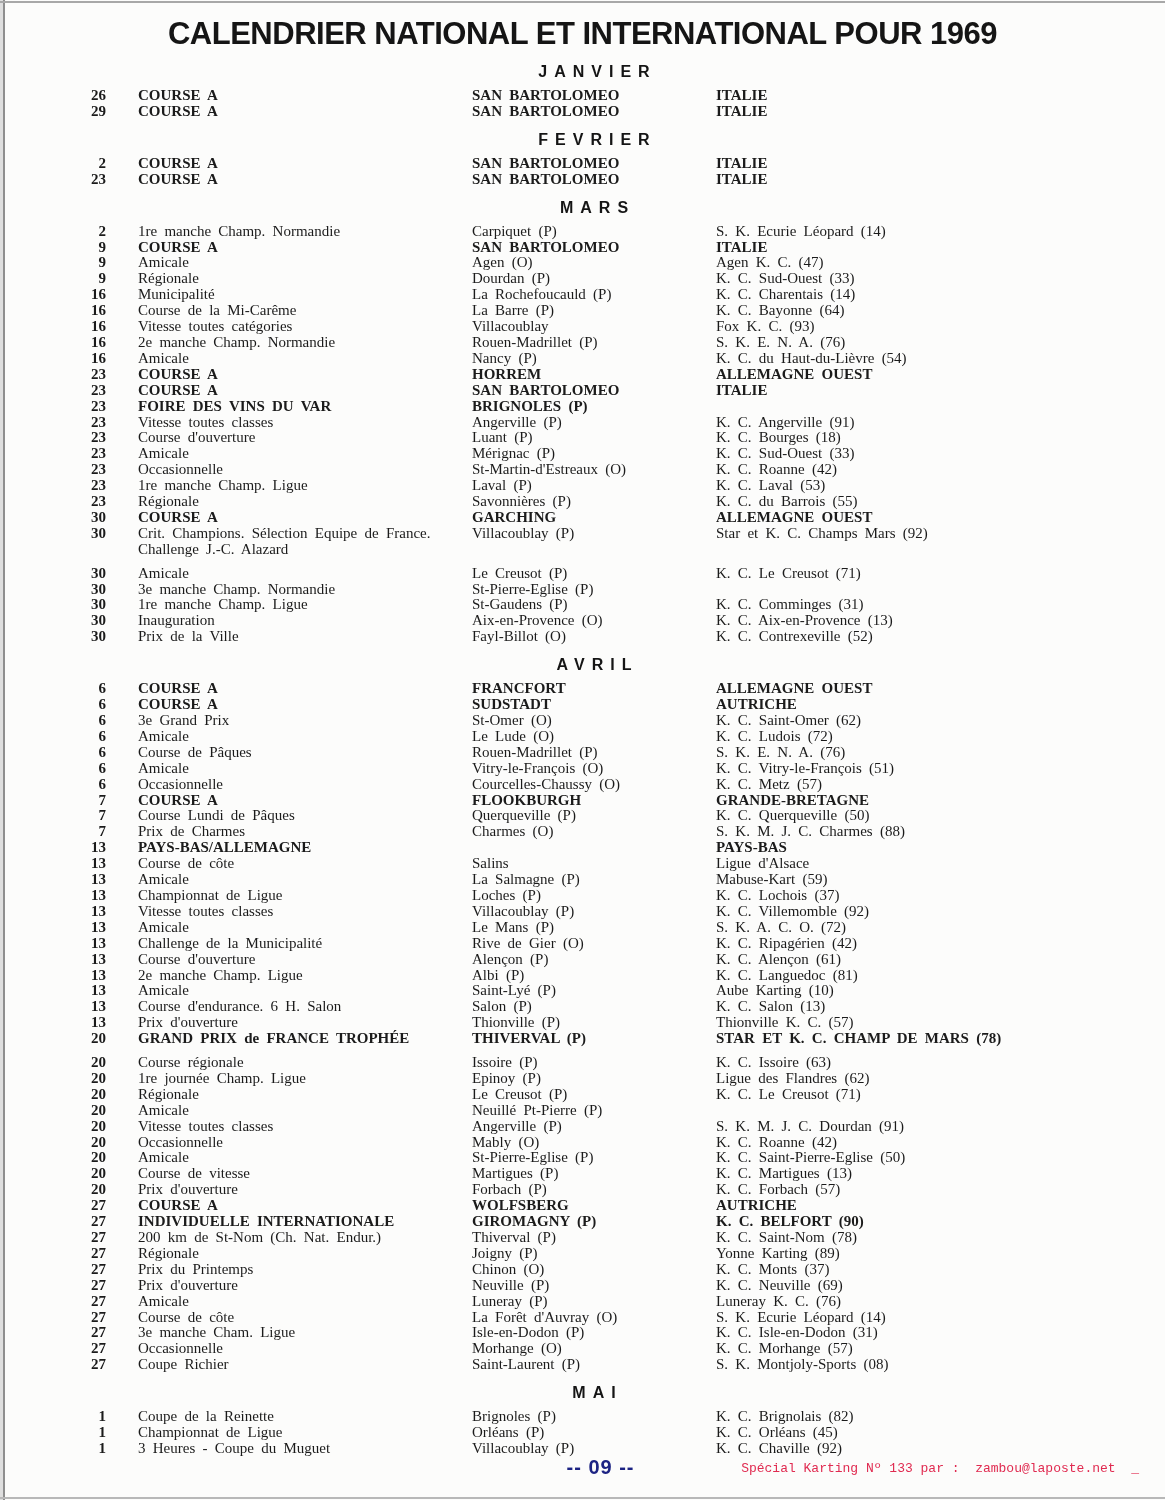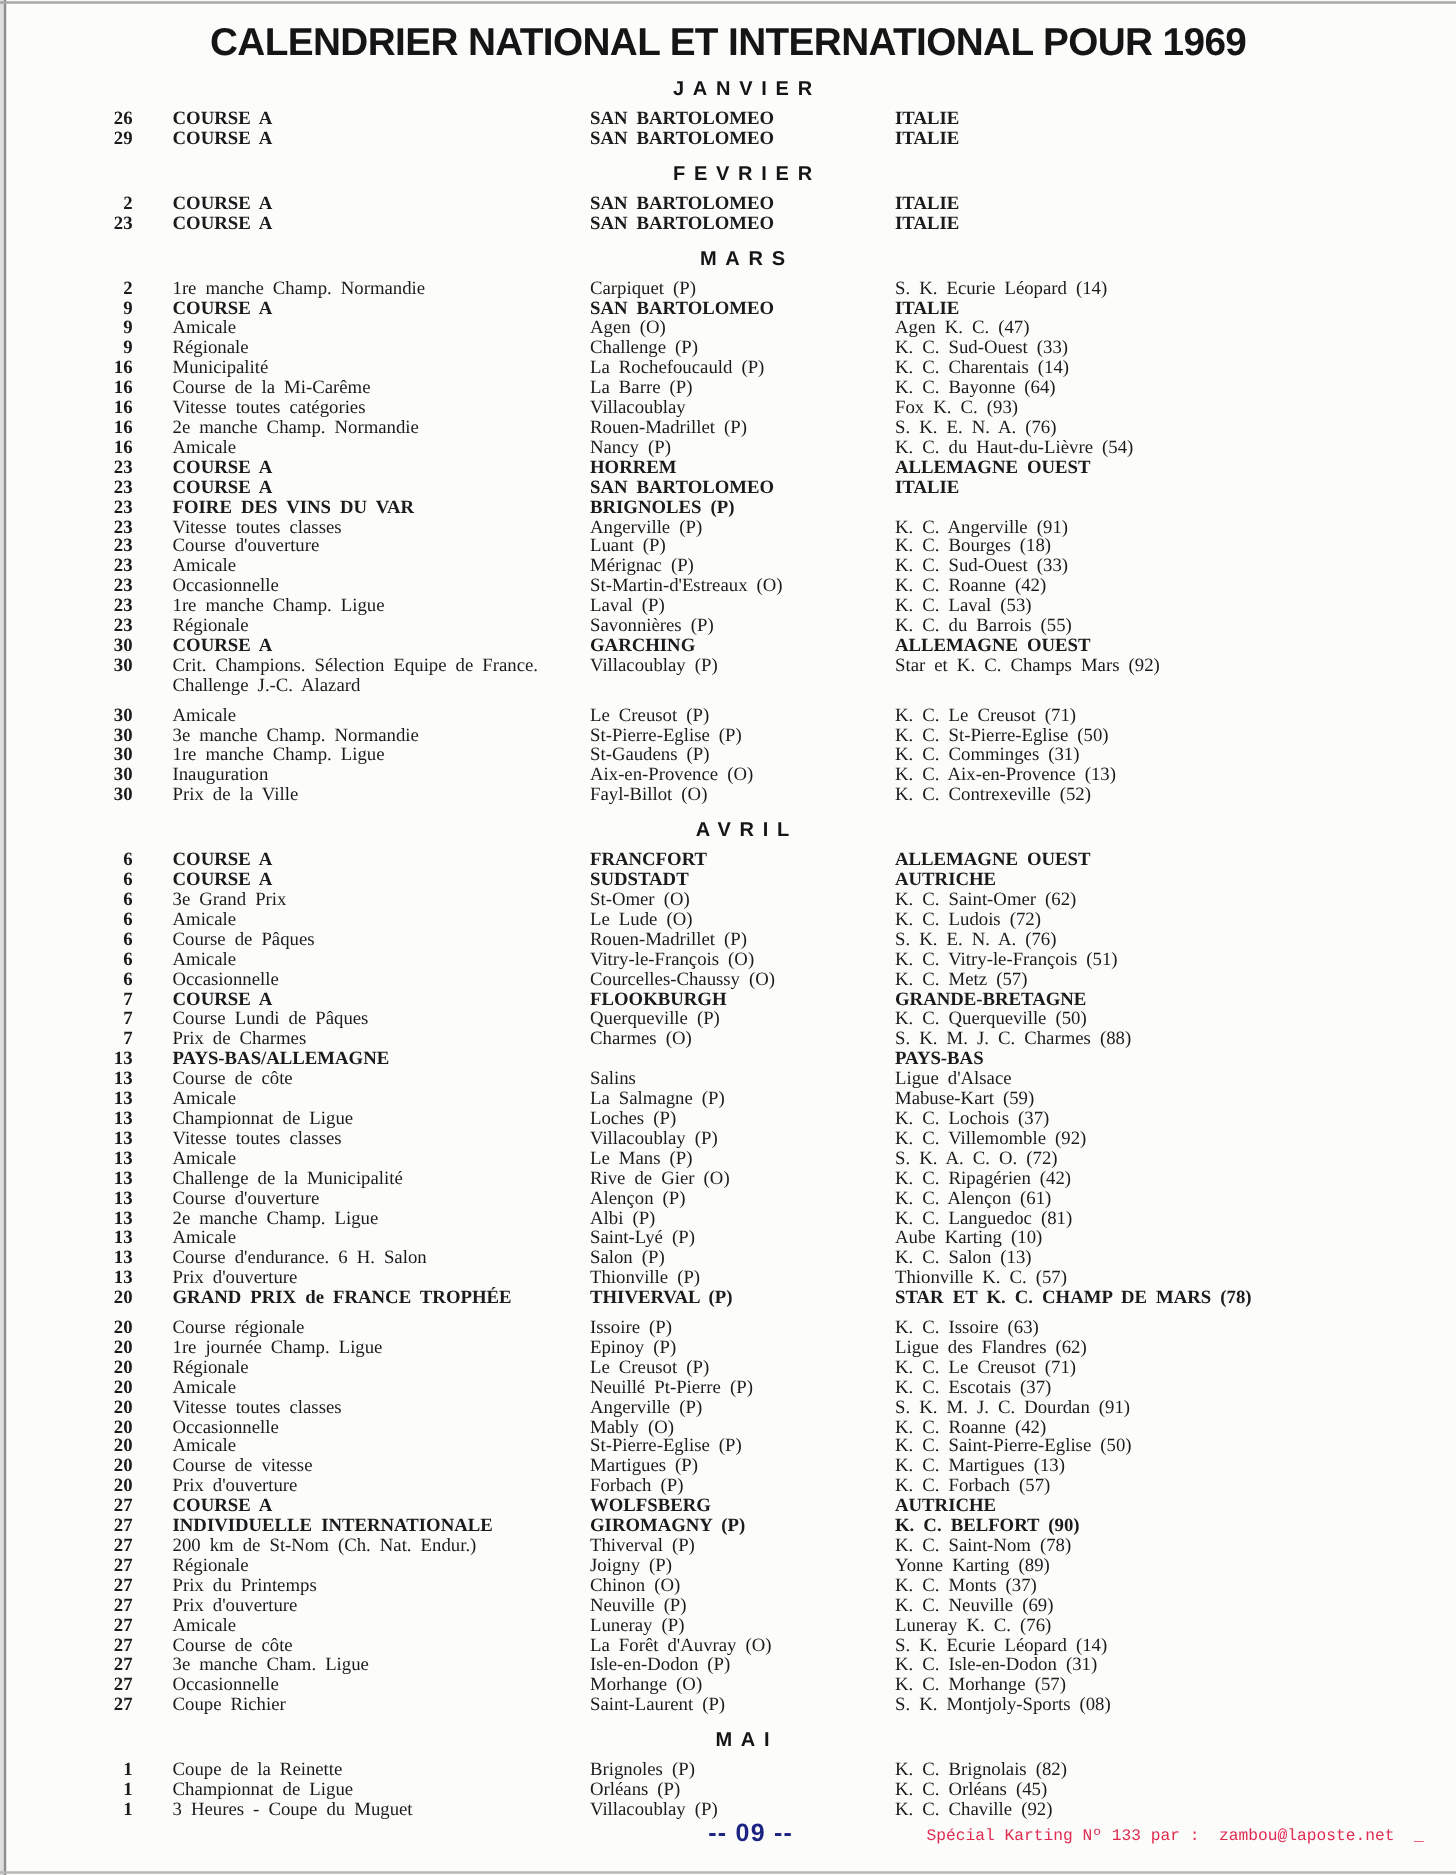--- a/index.html
+++ b/index.html
@@ -147,21 +147,21 @@
   <div class="row">
     <span class="c-day">9</span>
     <span class="c-event">Amicale</span>
     <span class="c-loc">Agen (O)</span>
     <span class="c-org">Agen K. C. (47)</span>
   </div>
 
   <div class="row">
     <span class="c-day">9</span>
     <span class="c-event">Régionale</span>
-    <span class="c-loc">Challenge (P)</span>
+    <span class="c-loc">Dourdan (P)</span>
     <span class="c-org">K. C. Sud-Ouest (33)</span>
   </div>
 
   <div class="row">
     <span class="c-day">16</span>
     <span class="c-event">Municipalité</span>
     <span class="c-loc">La Rochefoucauld (P)</span>
     <span class="c-org">K. C. Charentais (14)</span>
   </div>
 
@@ -273,21 +273,20 @@
     <span class="c-day">30</span>
     <span class="c-event">Amicale</span>
     <span class="c-loc">Le Creusot (P)</span>
     <span class="c-org">K. C. Le Creusot (71)</span>
   </div>
 
   <div class="row">
     <span class="c-day">30</span>
     <span class="c-event">3e manche Champ. Normandie</span>
     <span class="c-loc">St-Pierre-Eglise (P)</span>
-    <span class="c-org">K. C. St-Pierre-Eglise (50)</span>
   </div>
 
   <div class="row">
     <span class="c-day">30</span>
     <span class="c-event">1re manche Champ. Ligue</span>
     <span class="c-loc">St-Gaudens (P)</span>
     <span class="c-org">K. C. Comminges (31)</span>
   </div>
 
   <div class="row">
@@ -488,21 +487,20 @@
     <span class="c-day">20</span>
     <span class="c-event">Régionale</span>
     <span class="c-loc">Le Creusot (P)</span>
     <span class="c-org">K. C. Le Creusot (71)</span>
   </div>
 
   <div class="row">
     <span class="c-day">20</span>
     <span class="c-event">Amicale</span>
     <span class="c-loc">Neuillé Pt-Pierre (P)</span>
-    <span class="c-org">K. C. Escotais (37)</span>
   </div>
 
   <div class="row">
     <span class="c-day">20</span>
     <span class="c-event">Vitesse toutes classes</span>
     <span class="c-loc">Angerville (P)</span>
     <span class="c-org">S. K. M. J. C. Dourdan (91)</span>
   </div>
 
   <div class="row">

